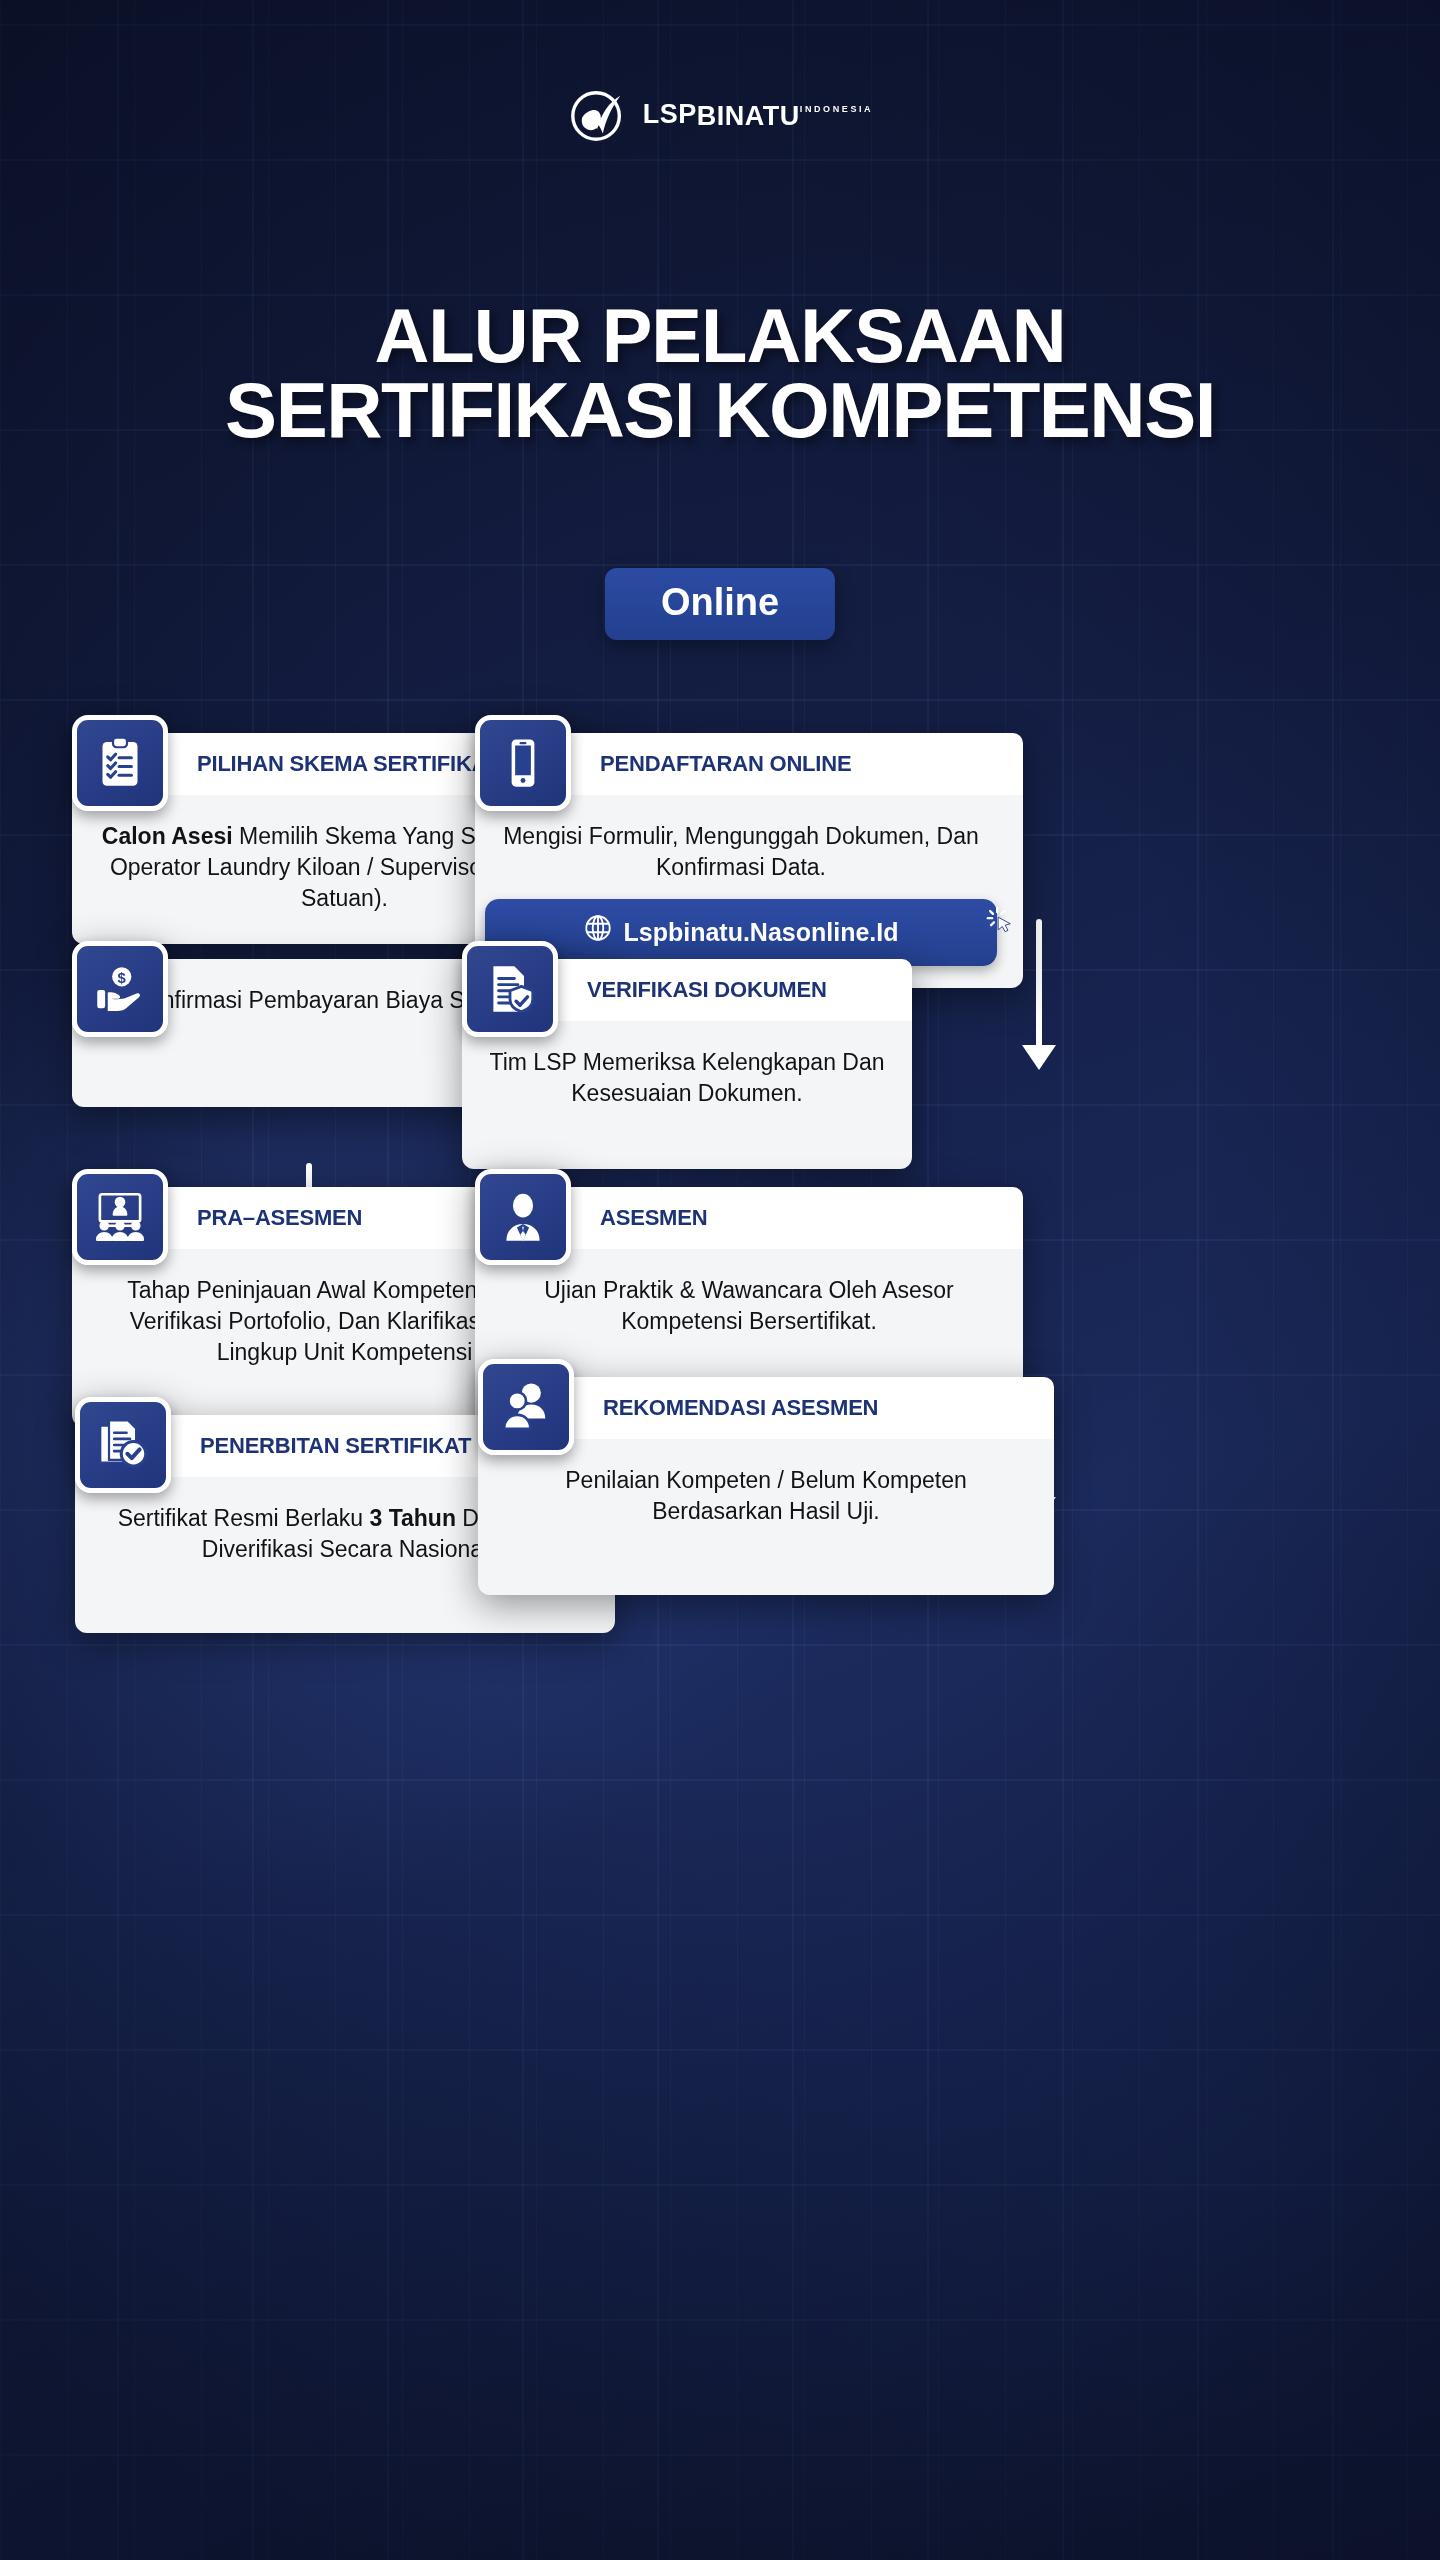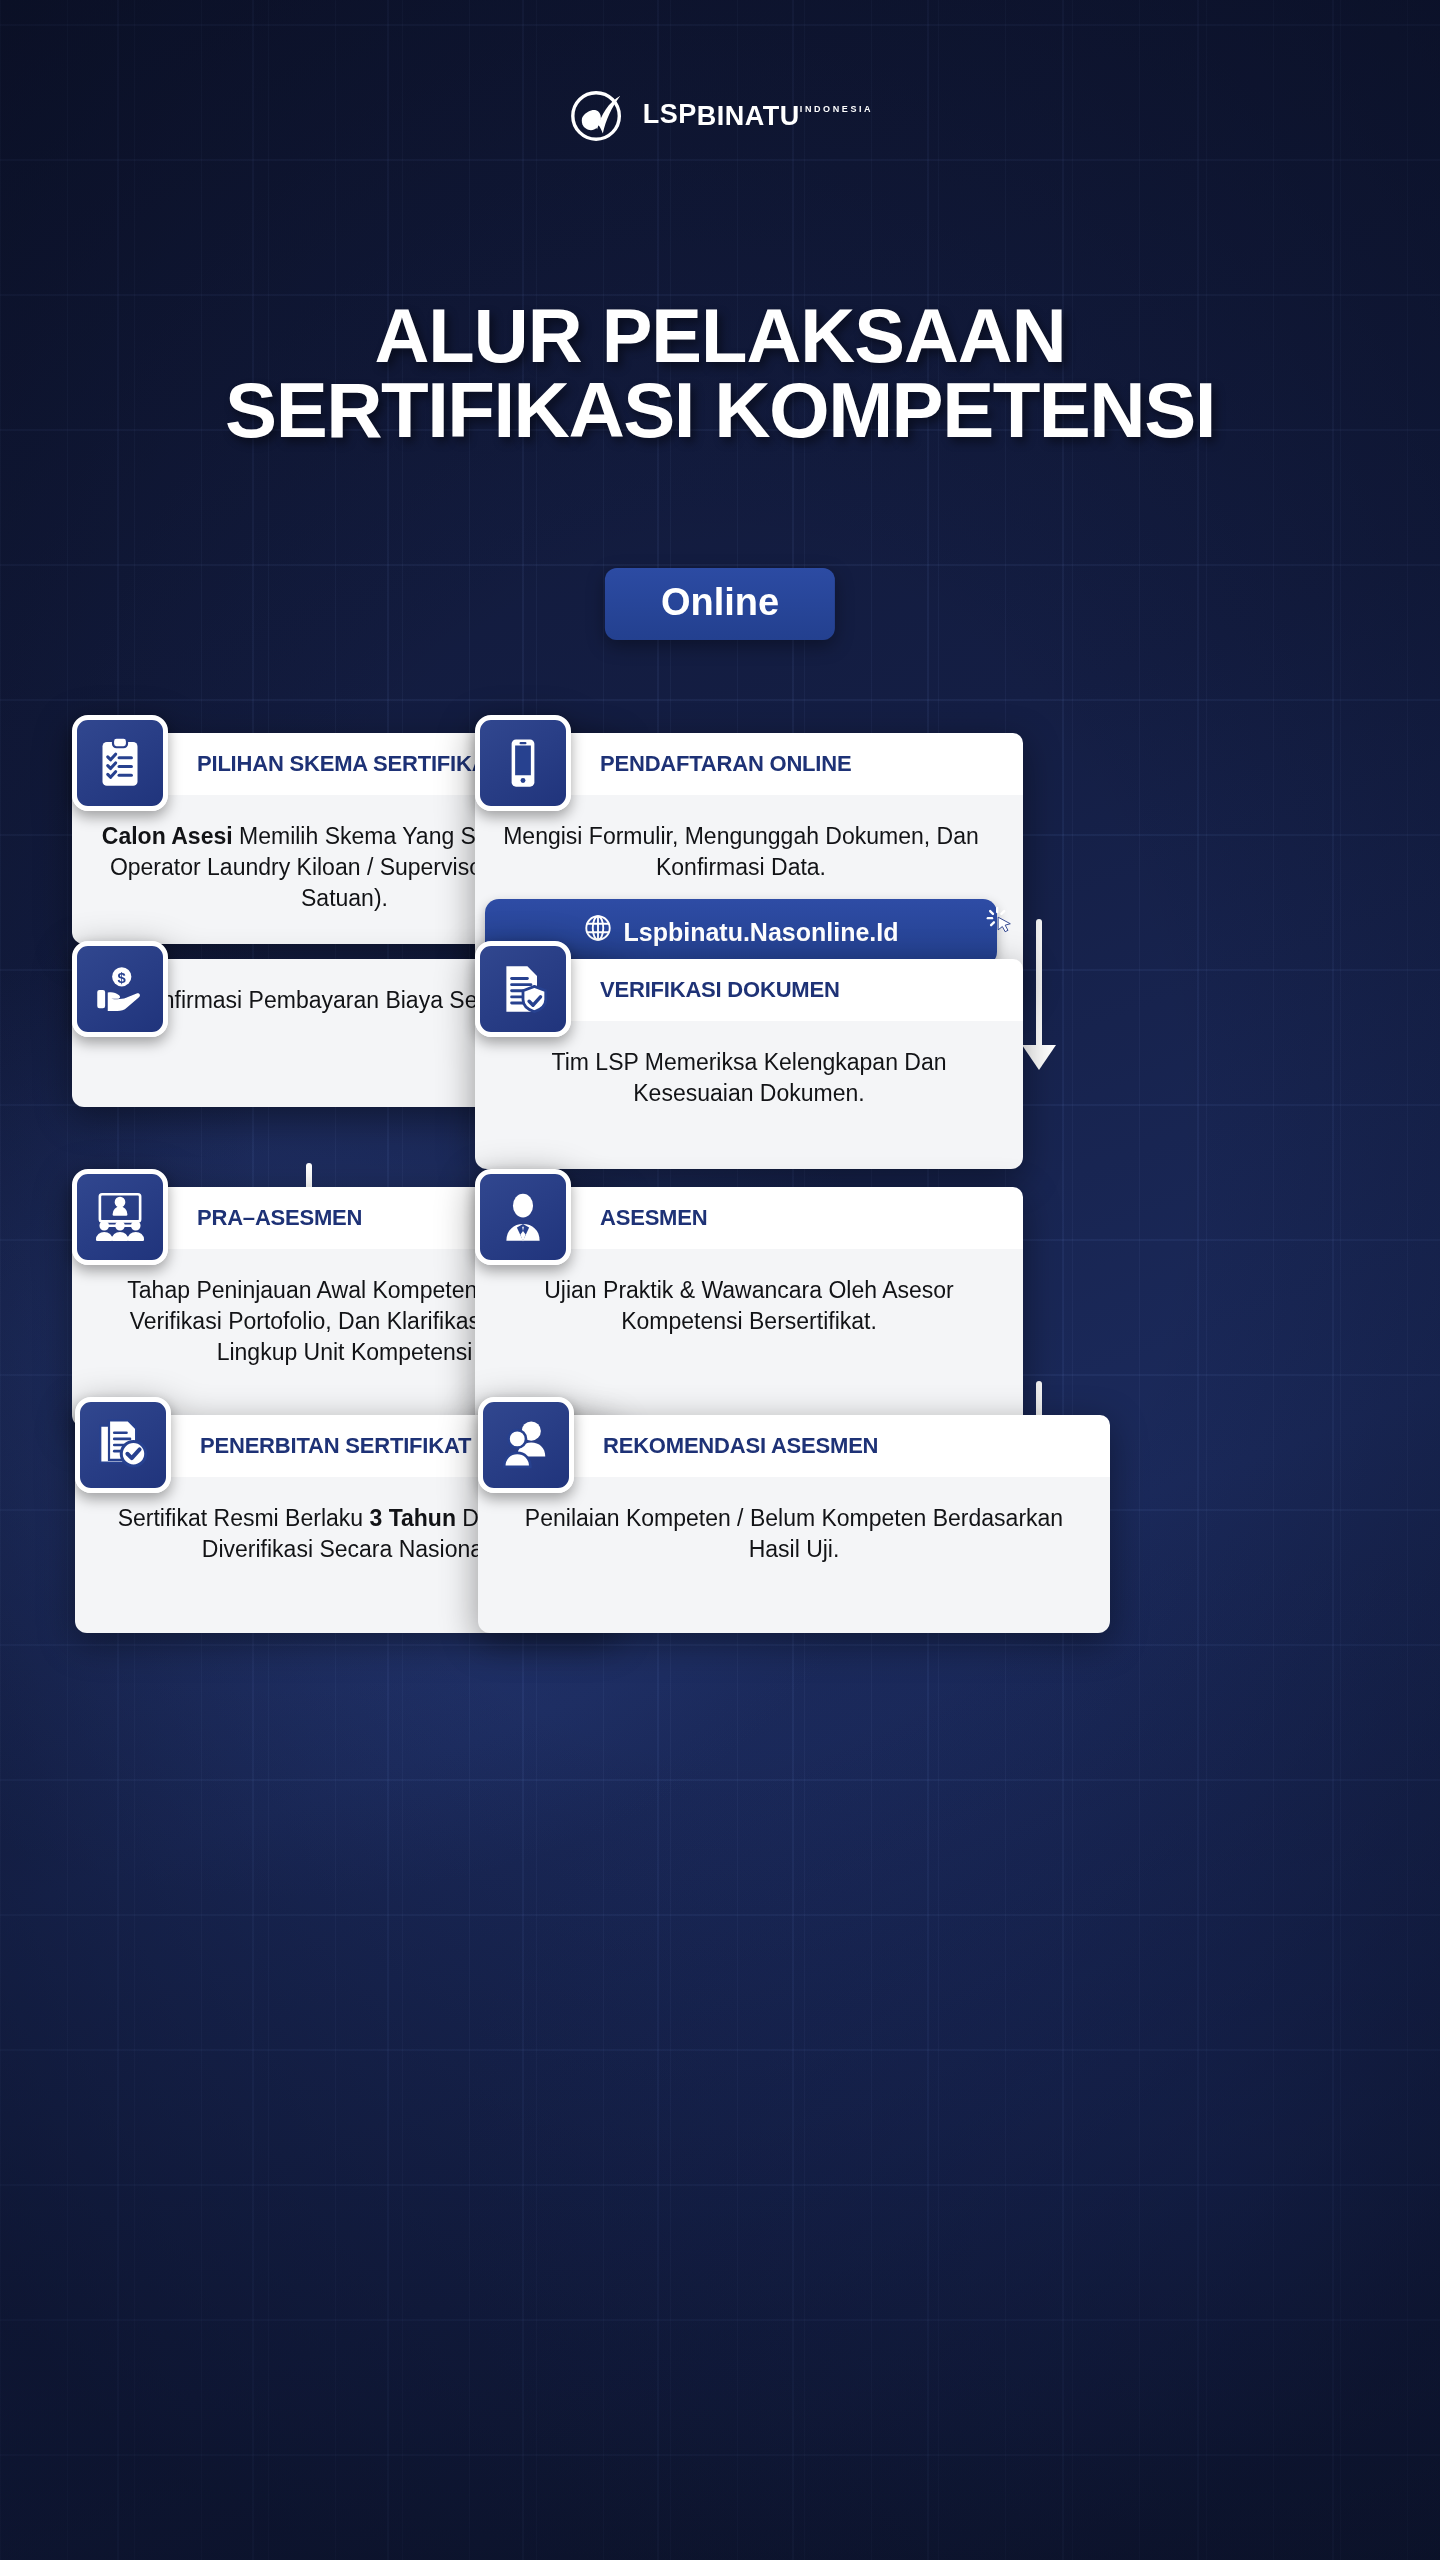--- a/index.html
+++ b/index.html
@@ -234,21 +234,21 @@
           <text x="34" y="25" font-size="17" font-weight="bold" fill="#27418f" text-anchor="middle" font-family="Liberation Sans, sans-serif">$</text>
           <rect x="6" y="33" width="9" height="21" rx="2.5" fill="#fff"></rect>
           <path d="M18 36c5-1 9 0 13 3 2 2 1 4-2 4h-7c5 1 12 1 17-1l12-5c3-1 5 2 3 4L40 53c-3 3-7 4-11 4H18z" fill="#fff"></path>
         </svg>
       </div>
       <div class="card-body" style="min-height:148px;">
         <span>Konfirmasi Pembayaran Biaya Sertifikasi.</span>
       </div>
     </div>
 
-    <div class="card" style="left:475px; top:226px; width:548px;">
+    <div class="card" style="left:462px; top:226px; width:450px;">
       <div class="tile">
         <svg viewBox="0 0 64 64">
           <path d="M13 6h24l11 11v41H13z" fill="#fff"></path>
           <g stroke="#27418f" stroke-width="3.3" stroke-linecap="round">
             <path d="M19 20h18"></path>
               <path d="M19 27h22"></path>
               <path d="M19 34h22"></path>
               <path d="M19 41h22"></path>
               <path d="M19 48h14"></path>
           </g>
@@ -321,21 +321,21 @@
         </svg>
       </div>
       <div class="card-head">
         <h3>PENERBITAN SERTIFIKAT BNSP</h3>
       </div>
       <div class="card-body" style="min-height:156px;">
         <span>Sertifikat Resmi Berlaku </span><b>3 Tahun</b><span> Dan Dapat Diverifikasi Secara Nasional</span>
       </div>
     </div>
 
-    <div class="card" style="left:478px; top:682px; width:632px;">
+    <div class="card" style="left:478px; top:644px; width:576px;">
       <div class="tile">
         <svg viewBox="0 0 64 64">
           <circle cx="38" cy="16" r="11" fill="#fff"></circle>
           <path d="M22 45c0-10 7-16 16-16s16 6 16 16z" fill="#fff"></path>
           <circle cx="22" cy="25" r="10" fill="#fff" stroke="#27418f" stroke-width="3"></circle>
           <path d="M7 57c0-10 6.8-16 15-16s15 6 15 16z" fill="#fff" stroke="#27418f" stroke-width="3"></path>
         </svg>
       </div>
       <div class="card-head">
         <h3>REKOMENDASI ASESMEN</h3>

